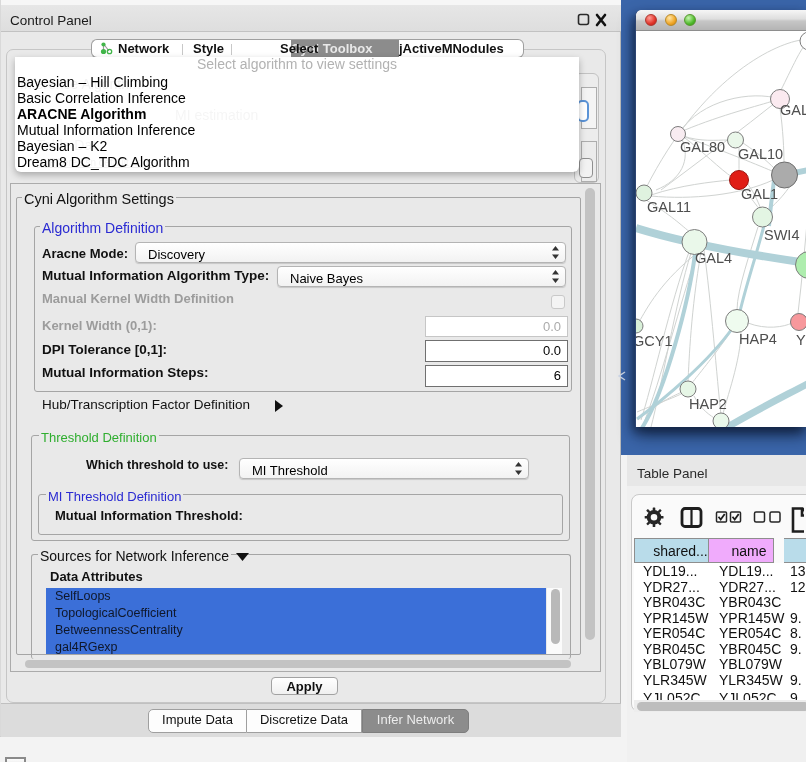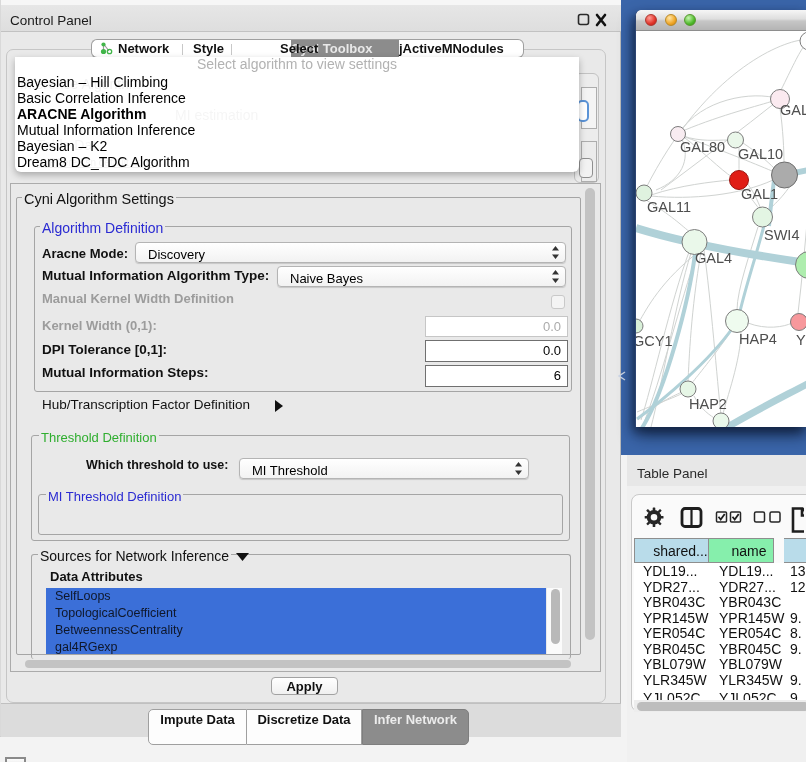--- a/index.html
+++ b/index.html
@@ -41,21 +41,21 @@
 .tf.dis { border:1px solid #c6c6c6; color:#ababab; }
 
 
 #dlist { left:45px; top:588px; width:500px; height:66px; background:#3b6fd8; }
 #dlist .li { position:absolute; left:9px; color:#0f172a; font-size:12.5px; }
 
 
 .vthumb, .hthumb { position:absolute; background:#c3c3c3; border-radius:6px; }
 
 
-.btab { position:absolute; top:0; height:36px; line-height:19px; font-size:13px; font-weight:bold; text-align:center; background:#fdfdfd; border:1px solid #9f9f9f; color:#111; }
+.btab { position:absolute; top:0; height:24px; line-height:19px; font-size:13px; font-weight:normal; text-align:center; background:#fdfdfd; border:1px solid #9f9f9f; color:#111; }
 
 
 #applybtn { left:270px; top:677px; width:67px; height:18px; background:linear-gradient(#ffffff,#f0f0f0); border:1px solid #a2a2a2; border-radius:4px; text-align:center; font-size:13px; font-weight:bold; line-height:17px; color:#111; }
 
 
 #bluebg { left:621px; top:0; width:185px; height:455px; background:#3a65a9; }
 #netwin { left:635px; top:10px; width:171px; height:417px; background:#fff; border-radius:6px 0 0 0; border-left:1px solid #2c4473; box-shadow:-3px 5px 9px rgba(8,18,40,0.38), 0 8px 16px rgba(8,18,40,0.7); }
 #nettitle { left:0; top:0; width:171px; height:21px; border-radius:6px 0 0 0; background:linear-gradient(#f6f6f6 0%,#dedede 45%,#c6c6c6 55%,#b4b4b4 100%); border-bottom:1px solid #8e8e8e; }
 .tl { position:absolute; top:4px; width:12px; height:12px; border-radius:50%; }
 
@@ -154,20 +154,21 @@
   <div class="lbl" style="left:85px;top:458px;font-size:12.5px;">Which threshold to use:</div>
   <div class="combo" style="left:238px;top:458px;width:290px;height:21px;">
       <span class="cv">MI Threshold</span>
     <svg class="arr" viewBox="0 0 9 15">
         <path d="M4.5 1 L8 5.5 L1 5.5 Z M4.5 14 L1 9.5 L8 9.5 Z" fill="#333"></path>
       </svg>
   </div>
   <div class="abs group" style="left:37px;top:494px;width:525px;height:41px;">
     <span class="gtitle" style="left:7px;color:#2a2ad2;">MI Threshold Definition</span>
   </div>
+  <div class="lbl" style="left:54px;top:508px;">Mutual Information Threshold:</div>
 
   <div class="abs group" style="left:30px;top:554px;width:540px;height:105px;border-bottom:none;">
     <span class="gtitle" style="left:6px;color:#111;font-size:14px;top:-7px;">Sources for Network Inference</span>
   </div>
   <svg class="abs" style="left:234px;top:551px" width="15" height="11" viewBox="0 0 15 11">
       <path d="M1 2 L14 2 L7.5 10 Z" fill="#111"></path>
     </svg>
   <div class="lbl" style="left:49px;top:569px;">Data Attributes</div>
   <div class="abs" id="dlist">
     <div class="li" style="top:1px;">SelfLoops</div>
@@ -301,21 +302,21 @@
       <rect x="110.5" y="5" width="10" height="10" rx="1.5"></rect>
       <rect x="126" y="5" width="10" height="10" rx="1.5"></rect>
     </g>
     <path d="M74.5 9.8 l2.2 2.7 l4 -5.5" fill="none" stroke="#1e1e1e" stroke-width="1.8"></path>
     <path d="M88.5 9.8 l2.2 2.7 l4 -5.5" fill="none" stroke="#1e1e1e" stroke-width="1.8"></path>
     <path d="M149 1.5 h9.5 l6.5 6.5 v16.5 h-16 z M158 1.5 v7 h7" fill="none" stroke="#1e1e1e" stroke-width="2.6"></path>
   </svg>
   <div class="abs" style="left:7px;top:108px;width:180px;height:137px;background:#ffffff;"></div>
   <div class="abs" id="tbl">
     <div class="hc" style="left:0;width:75px;background:#b9dcea;text-indent:18px;">shared...</div>
-    <div class="hc" style="left:75px;width:65px;background:#86efac;border-left:none;text-indent:16px;">name</div>
+    <div class="hc" style="left:75px;width:65px;background:#f0abfc;border-left:none;text-indent:16px;">name</div>
     <div class="hc" style="left:150px;width:30px;background:#b9dcea;border-left:none;"></div>
     <div class="tr" style="top:25.0px;">
         <span style="position:absolute;left:9px;">YDL19...</span>
         <span style="position:absolute;left:85px;">YDL19...</span>
         <span style="position:absolute;left:156px;">13</span>
       </div>
     <div class="tr" style="top:40.5px;">
         <span style="position:absolute;left:9px;">YDR27...</span>
         <span style="position:absolute;left:85px;">YDR27...</span>
         <span style="position:absolute;left:156px;">12</span>

